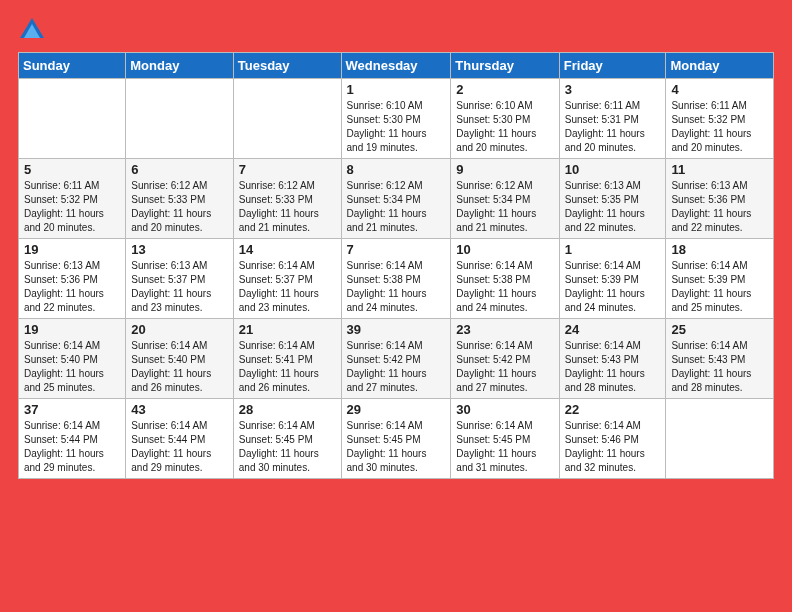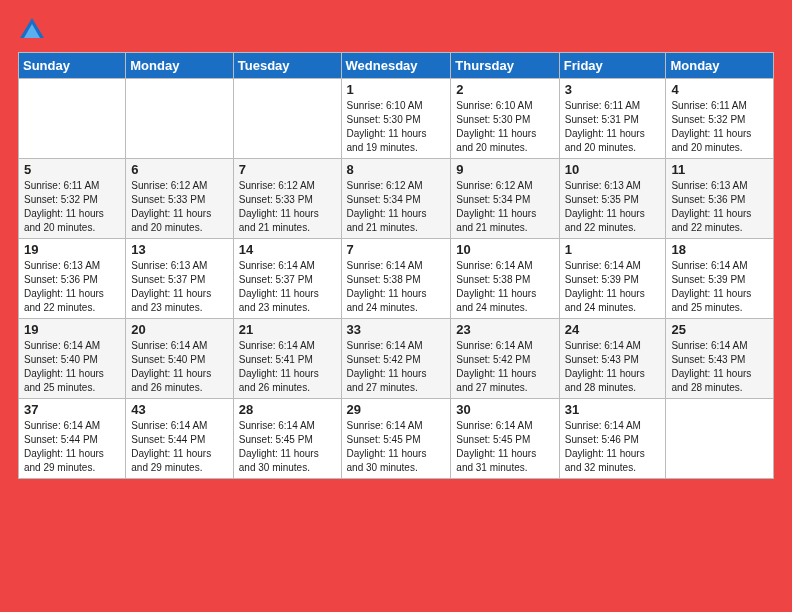--- a/index.html
+++ b/index.html
@@ -225,21 +225,21 @@
           </td>
           <td>
             <span class="day-num">20</span>
             <div class="cell-info">Sunrise: 6:14 AM<br>Sunset: 5:40 PM<br>Daylight: 11 hours and 26 minutes.</div>
           </td>
           <td>
             <span class="day-num">21</span>
             <div class="cell-info">Sunrise: 6:14 AM<br>Sunset: 5:41 PM<br>Daylight: 11 hours and 26 minutes.</div>
           </td>
           <td>
-            <span class="day-num">33</span>
+            <span class="day-num">39</span>
             <div class="cell-info">Sunrise: 6:14 AM<br>Sunset: 5:42 PM<br>Daylight: 11 hours and 27 minutes.</div>
           </td>
           <td>
             <span class="day-num">23</span>
             <div class="cell-info">Sunrise: 6:14 AM<br>Sunset: 5:42 PM<br>Daylight: 11 hours and 27 minutes.</div>
           </td>
           <td>
             <span class="day-num">24</span>
             <div class="cell-info">Sunrise: 6:14 AM<br>Sunset: 5:43 PM<br>Daylight: 11 hours and 28 minutes.</div>
           </td>
@@ -263,20 +263,20 @@
           </td>
           <td>
             <span class="day-num">29</span>
             <div class="cell-info">Sunrise: 6:14 AM<br>Sunset: 5:45 PM<br>Daylight: 11 hours and 30 minutes.</div>
           </td>
           <td>
             <span class="day-num">30</span>
             <div class="cell-info">Sunrise: 6:14 AM<br>Sunset: 5:45 PM<br>Daylight: 11 hours and 31 minutes.</div>
           </td>
           <td>
-            <span class="day-num">31</span>
+            <span class="day-num">22</span>
             <div class="cell-info">Sunrise: 6:14 AM<br>Sunset: 5:46 PM<br>Daylight: 11 hours and 32 minutes.</div>
           </td>
           <td></td>
         </tr>
       </tbody>
   </table>
 </div>
 
 </body></html>

